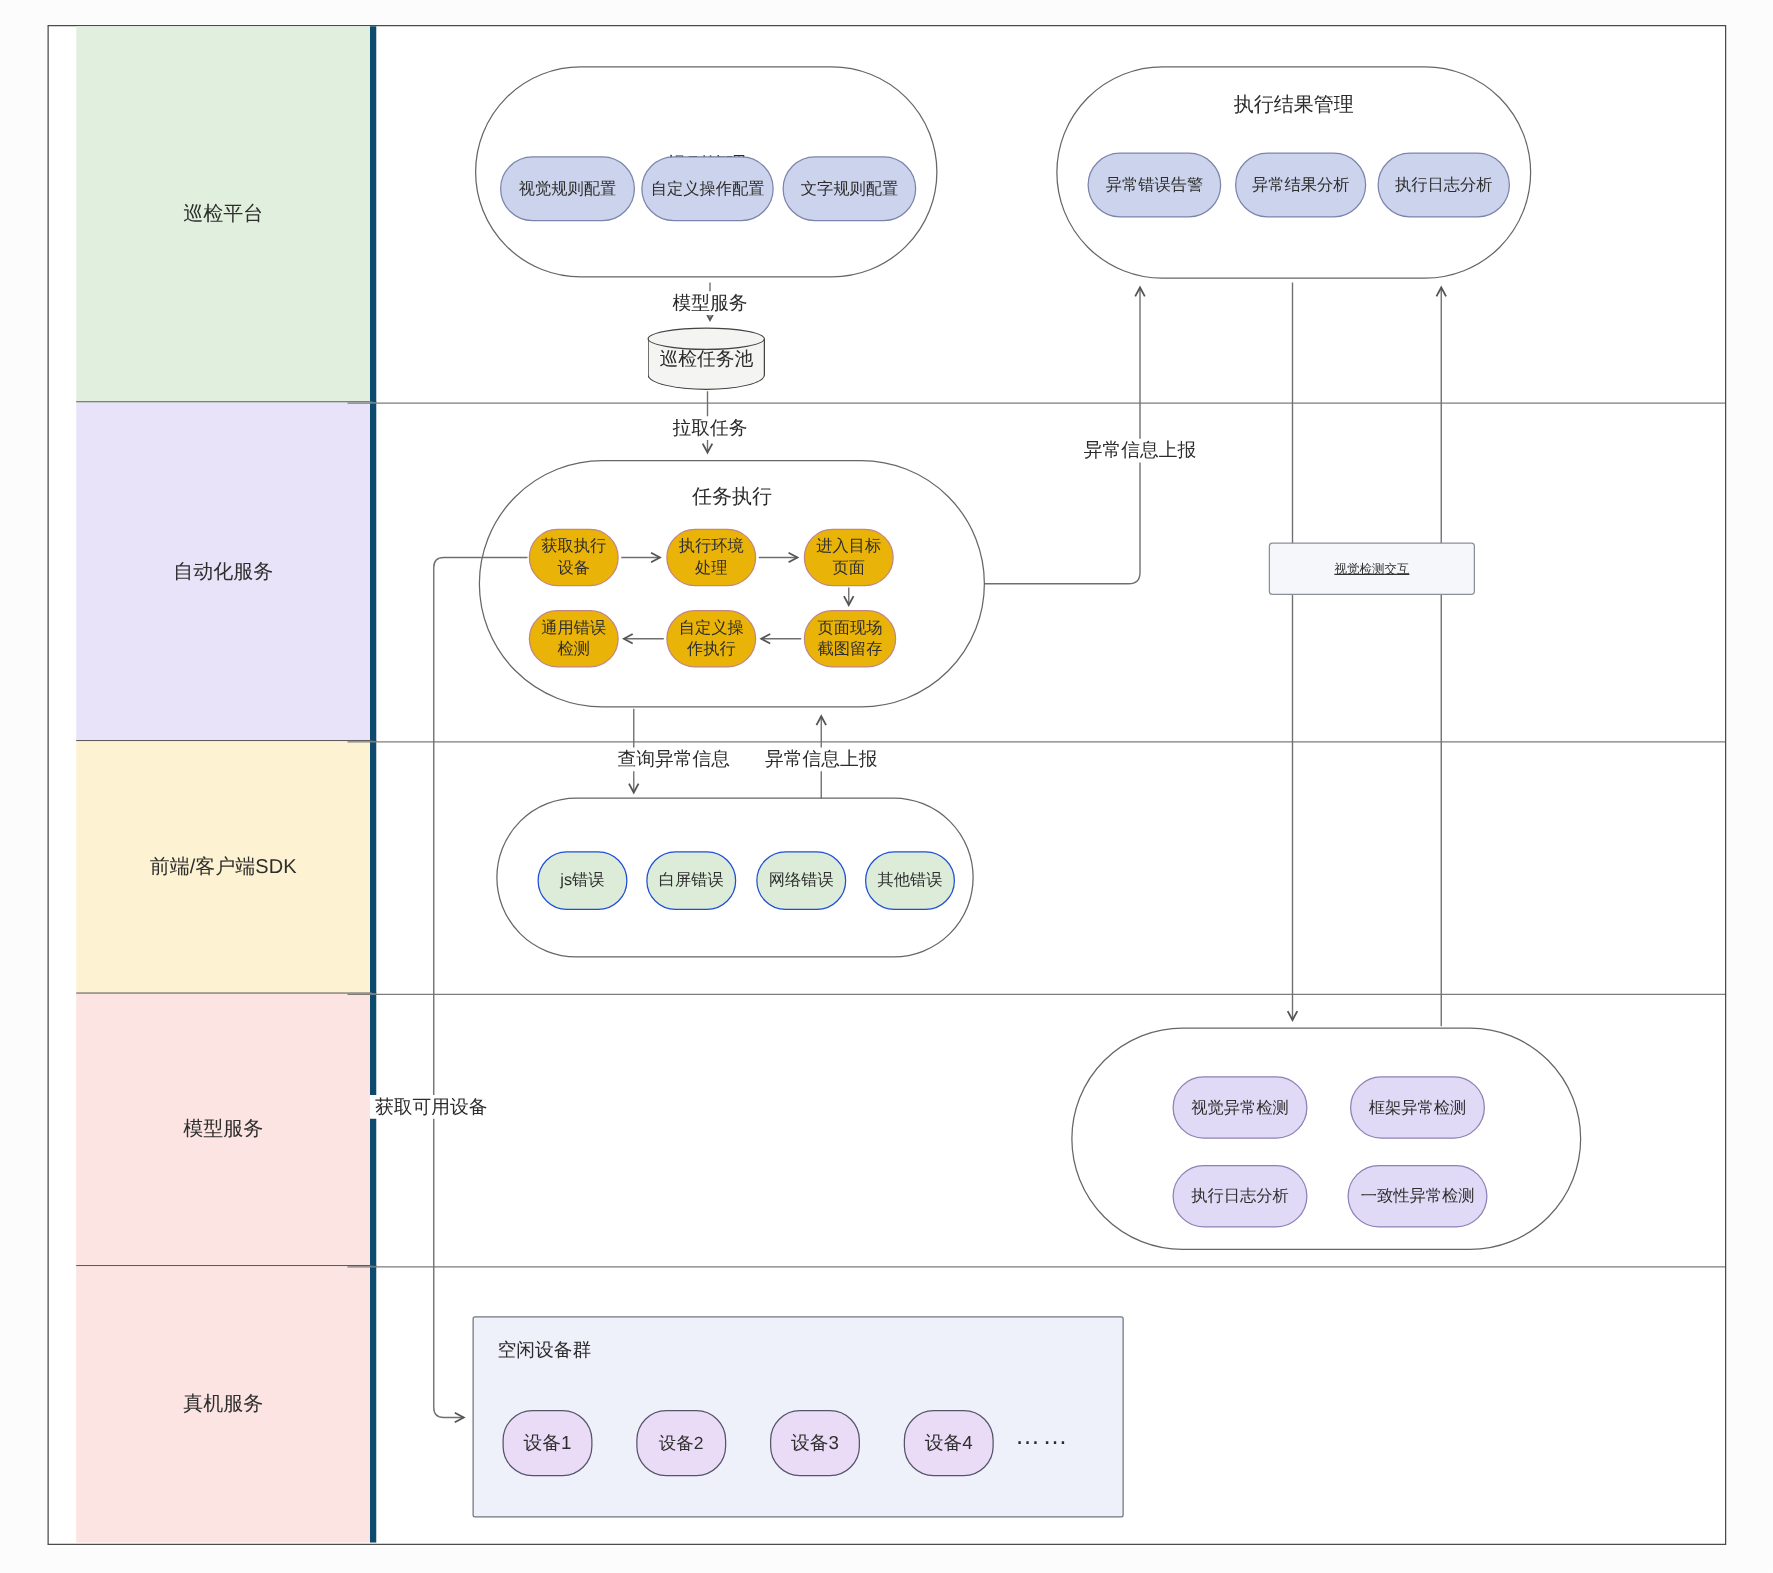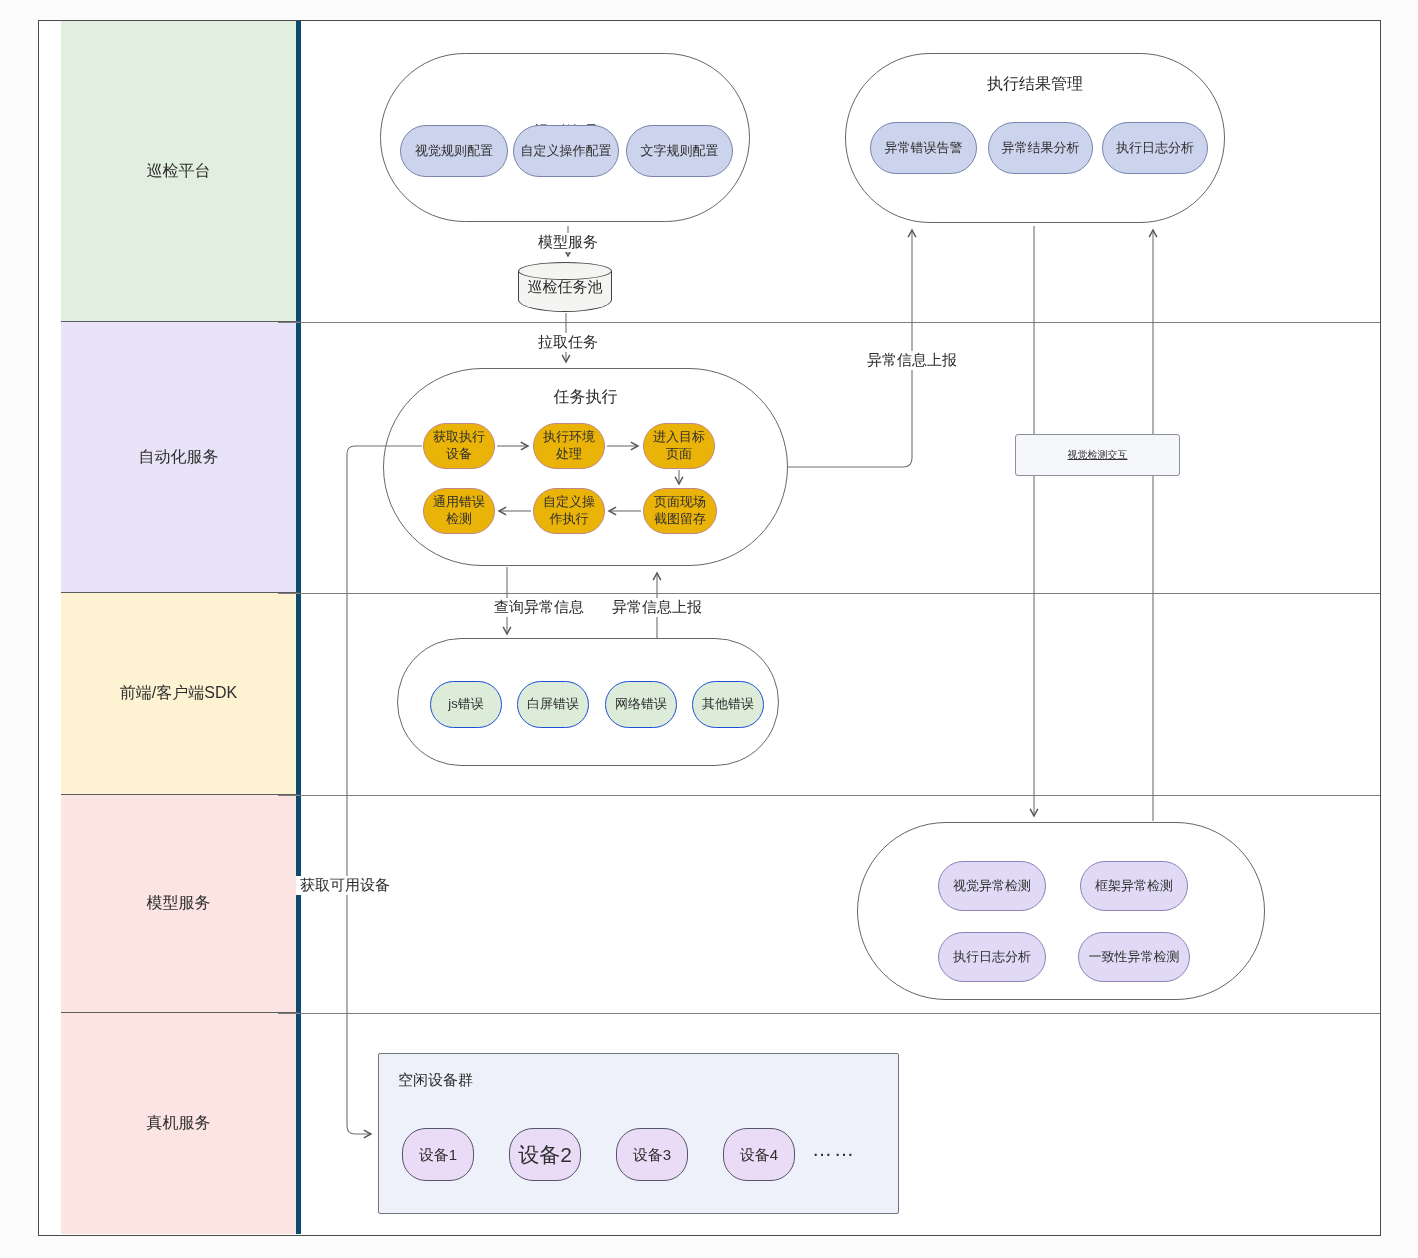--- a/index.html
+++ b/index.html
@@ -104,21 +104,21 @@
 
   <div class="container" style="left:857px;top:822px;width:408px;height:178px;border-radius:89px;"></div>
   <div class="pill p-purple topz" style="left:938px;top:861px;width:108px;height:50px;">视觉异常检测</div>
   <div class="pill p-purple topz" style="left:1080px;top:861px;width:108px;height:50px;">框架异常检测</div>
   <div class="pill p-purple topz" style="left:938px;top:932px;width:108px;height:50px;">执行日志分析</div>
   <div class="pill p-purple topz" style="left:1078px;top:932px;width:112px;height:50px;">一致性异常检测</div>
 
   <div class="devbox"></div>
   <div class="devtitle">空闲设备群</div>
   <div class="pill p-lilac topz" style="left:402px;top:1128px;width:72px;height:53px;font-size:15px;">设备1</div>
-  <div class="pill p-lilac topz" style="left:509px;top:1128px;width:72px;height:53px;font-size:21px;">设备2</div>
+  <div class="pill p-lilac topz" style="left:509px;top:1128px;width:72px;height:53px;font-size:14px;">设备2</div>
   <div class="pill p-lilac topz" style="left:616px;top:1128px;width:72px;height:53px;font-size:15px;">设备3</div>
   <div class="pill p-lilac topz" style="left:723px;top:1128px;width:72px;height:53px;font-size:15px;">设备4</div>
   <div class="ellipsis">……</div>
 
   <svg class="svglayer" width="1418" height="1258">
     <defs>
       <marker id="arw" markerWidth="9" markerHeight="9" refX="7.5" refY="4.5" orient="auto">
         <path d="M1,1 L7.5,4.5 L1,8" fill="none" stroke="#555" stroke-width="1.3"></path>
       </marker>
     </defs>

